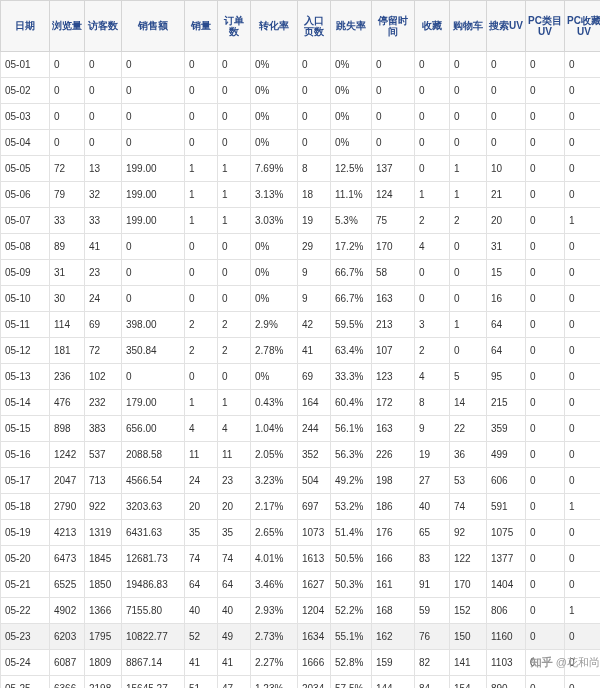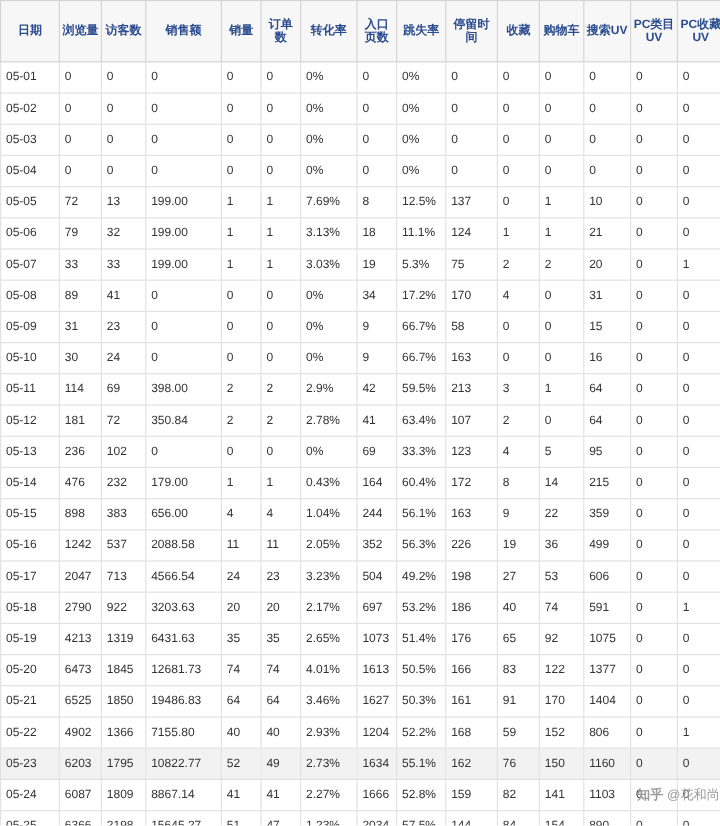--- a/index.html
+++ b/index.html
@@ -222,21 +222,21 @@
         <td class="col-pcfav">1</td>
       </tr>
       <tr>
         <td class="col-date">05-08</td>
         <td class="col-uv">89</td>
         <td class="col-visitors">41</td>
         <td class="col-sales">0</td>
         <td class="col-volume">0</td>
         <td class="col-orders">0</td>
         <td class="col-conv">0%</td>
-        <td class="col-entry">34</td>
+        <td class="col-entry">29</td>
         <td class="col-bounce">17.2%</td>
         <td class="col-stay">170</td>
         <td class="col-fav">4</td>
         <td class="col-cart">0</td>
         <td class="col-searchuv">31</td>
         <td class="col-pccat">0</td>
         <td class="col-pcfav">0</td>
       </tr>
       <tr>
         <td class="col-date">05-09</td>

